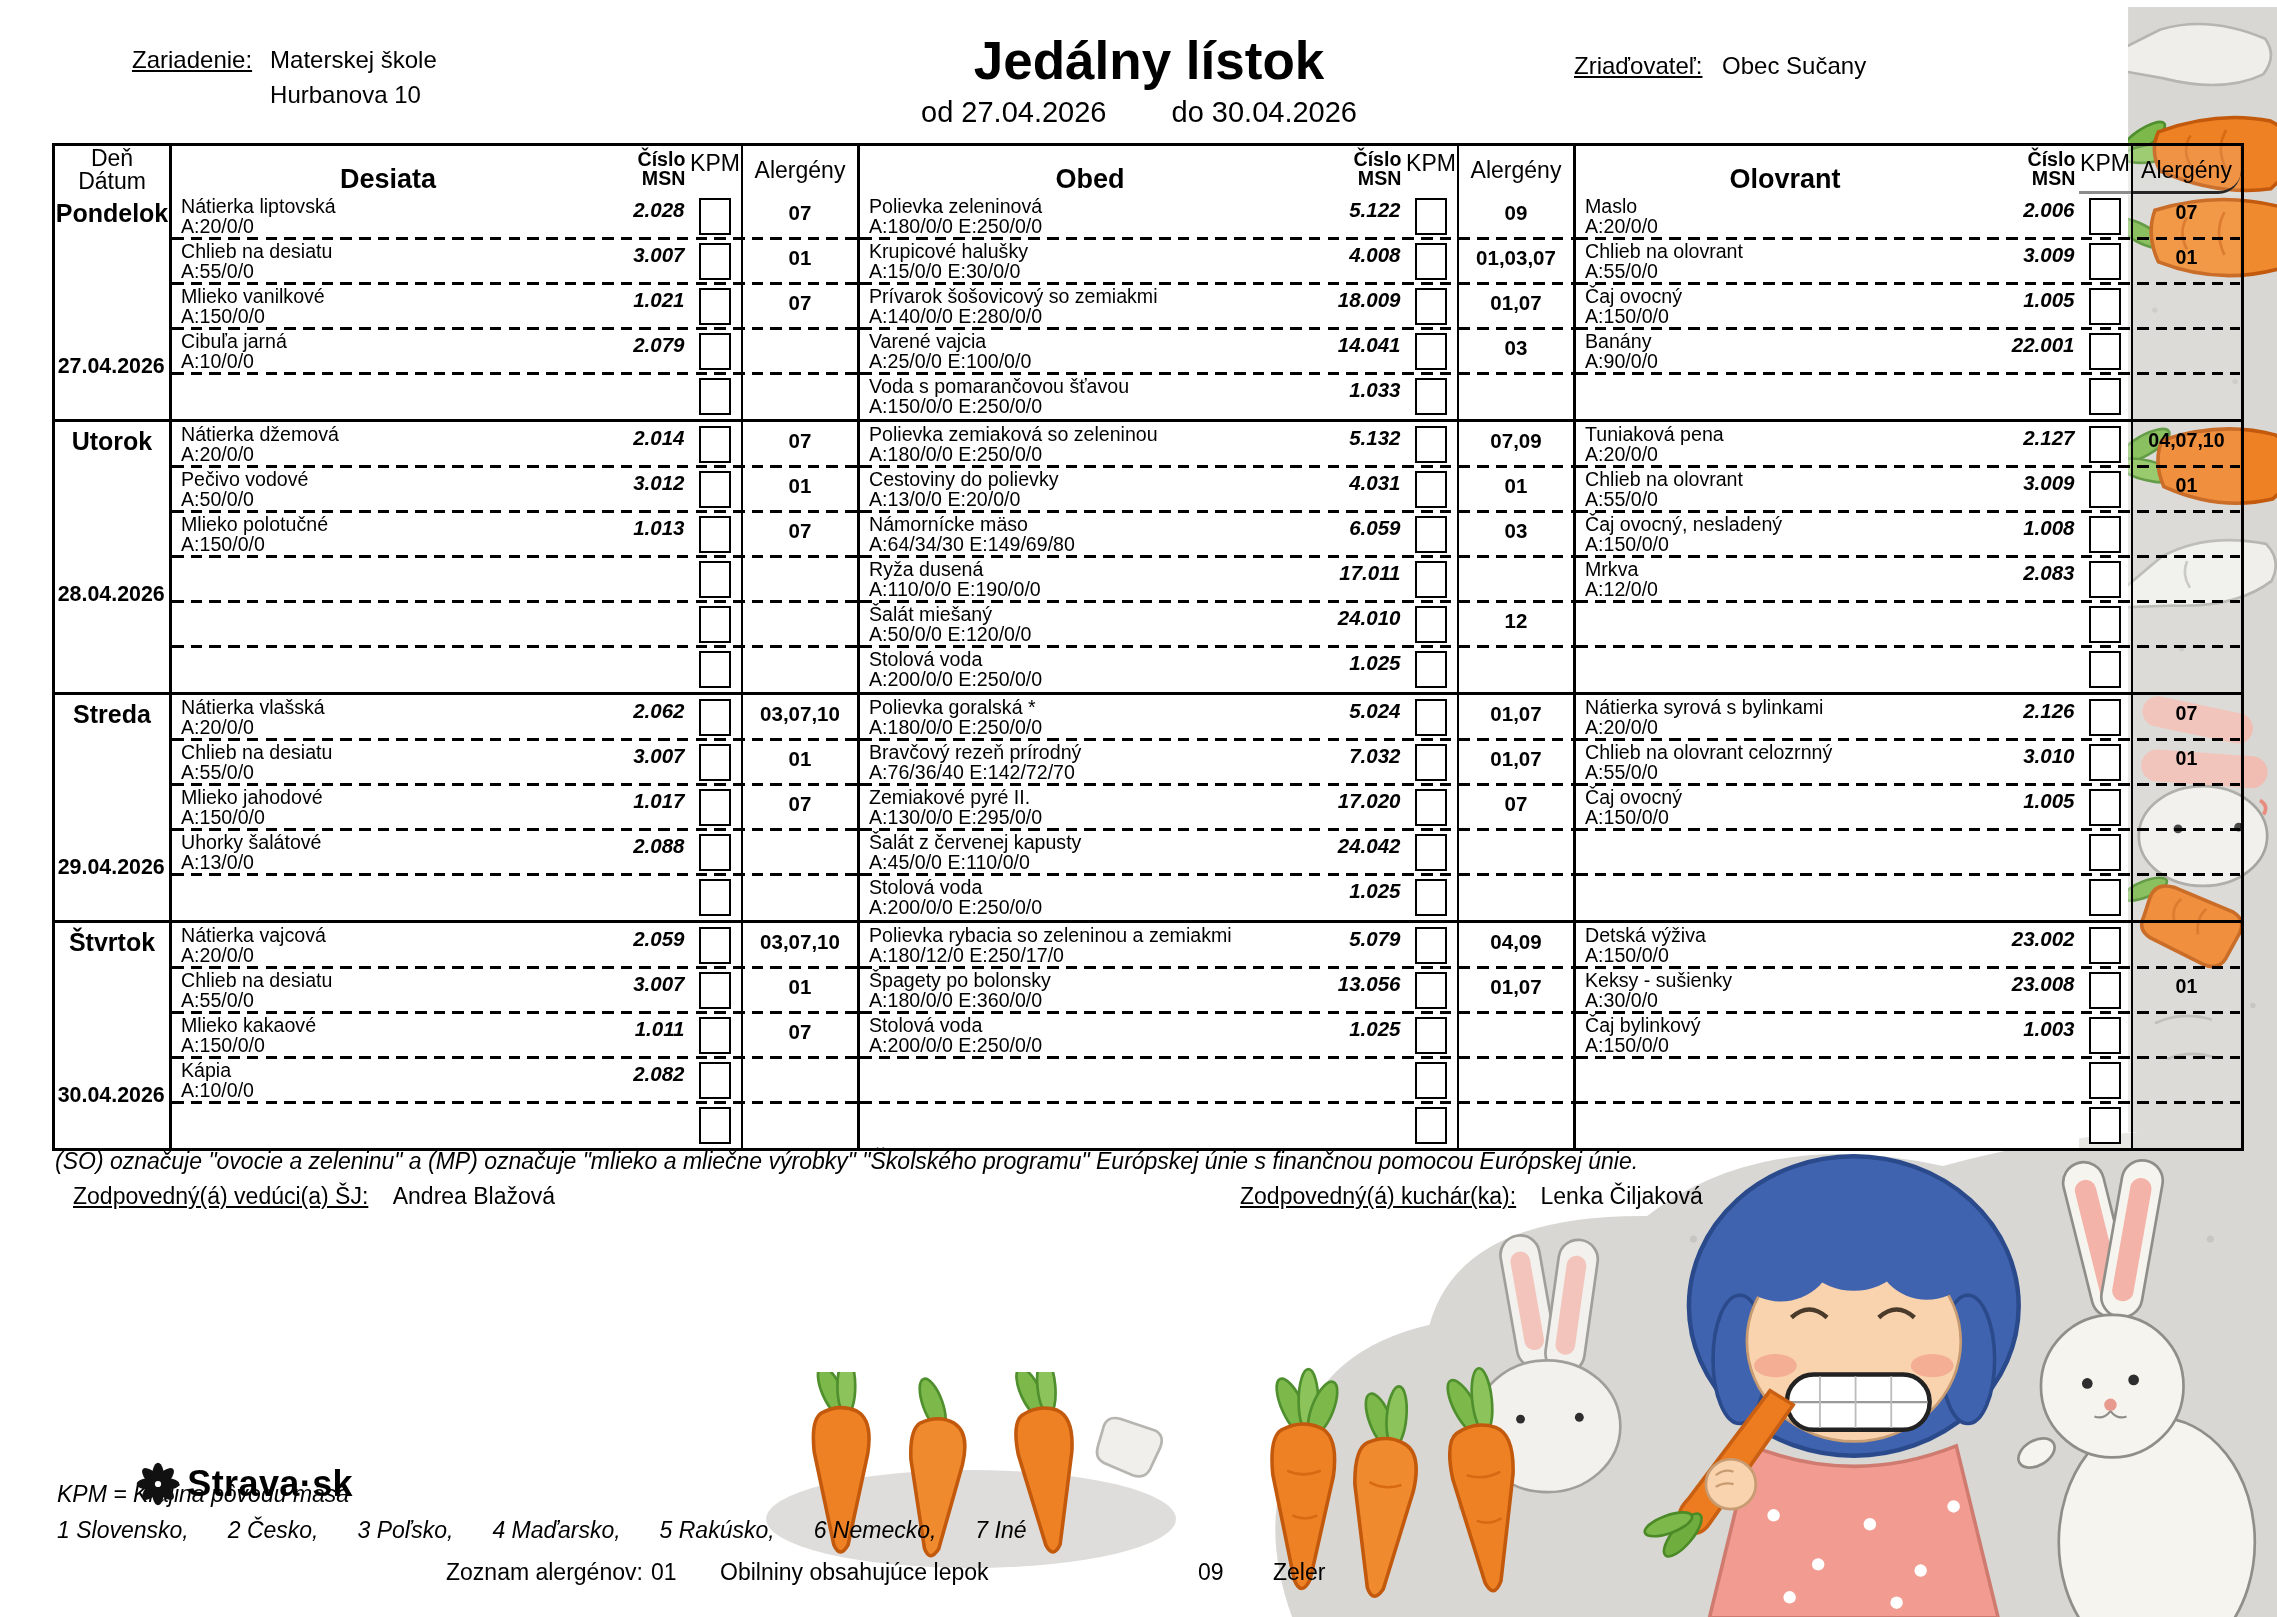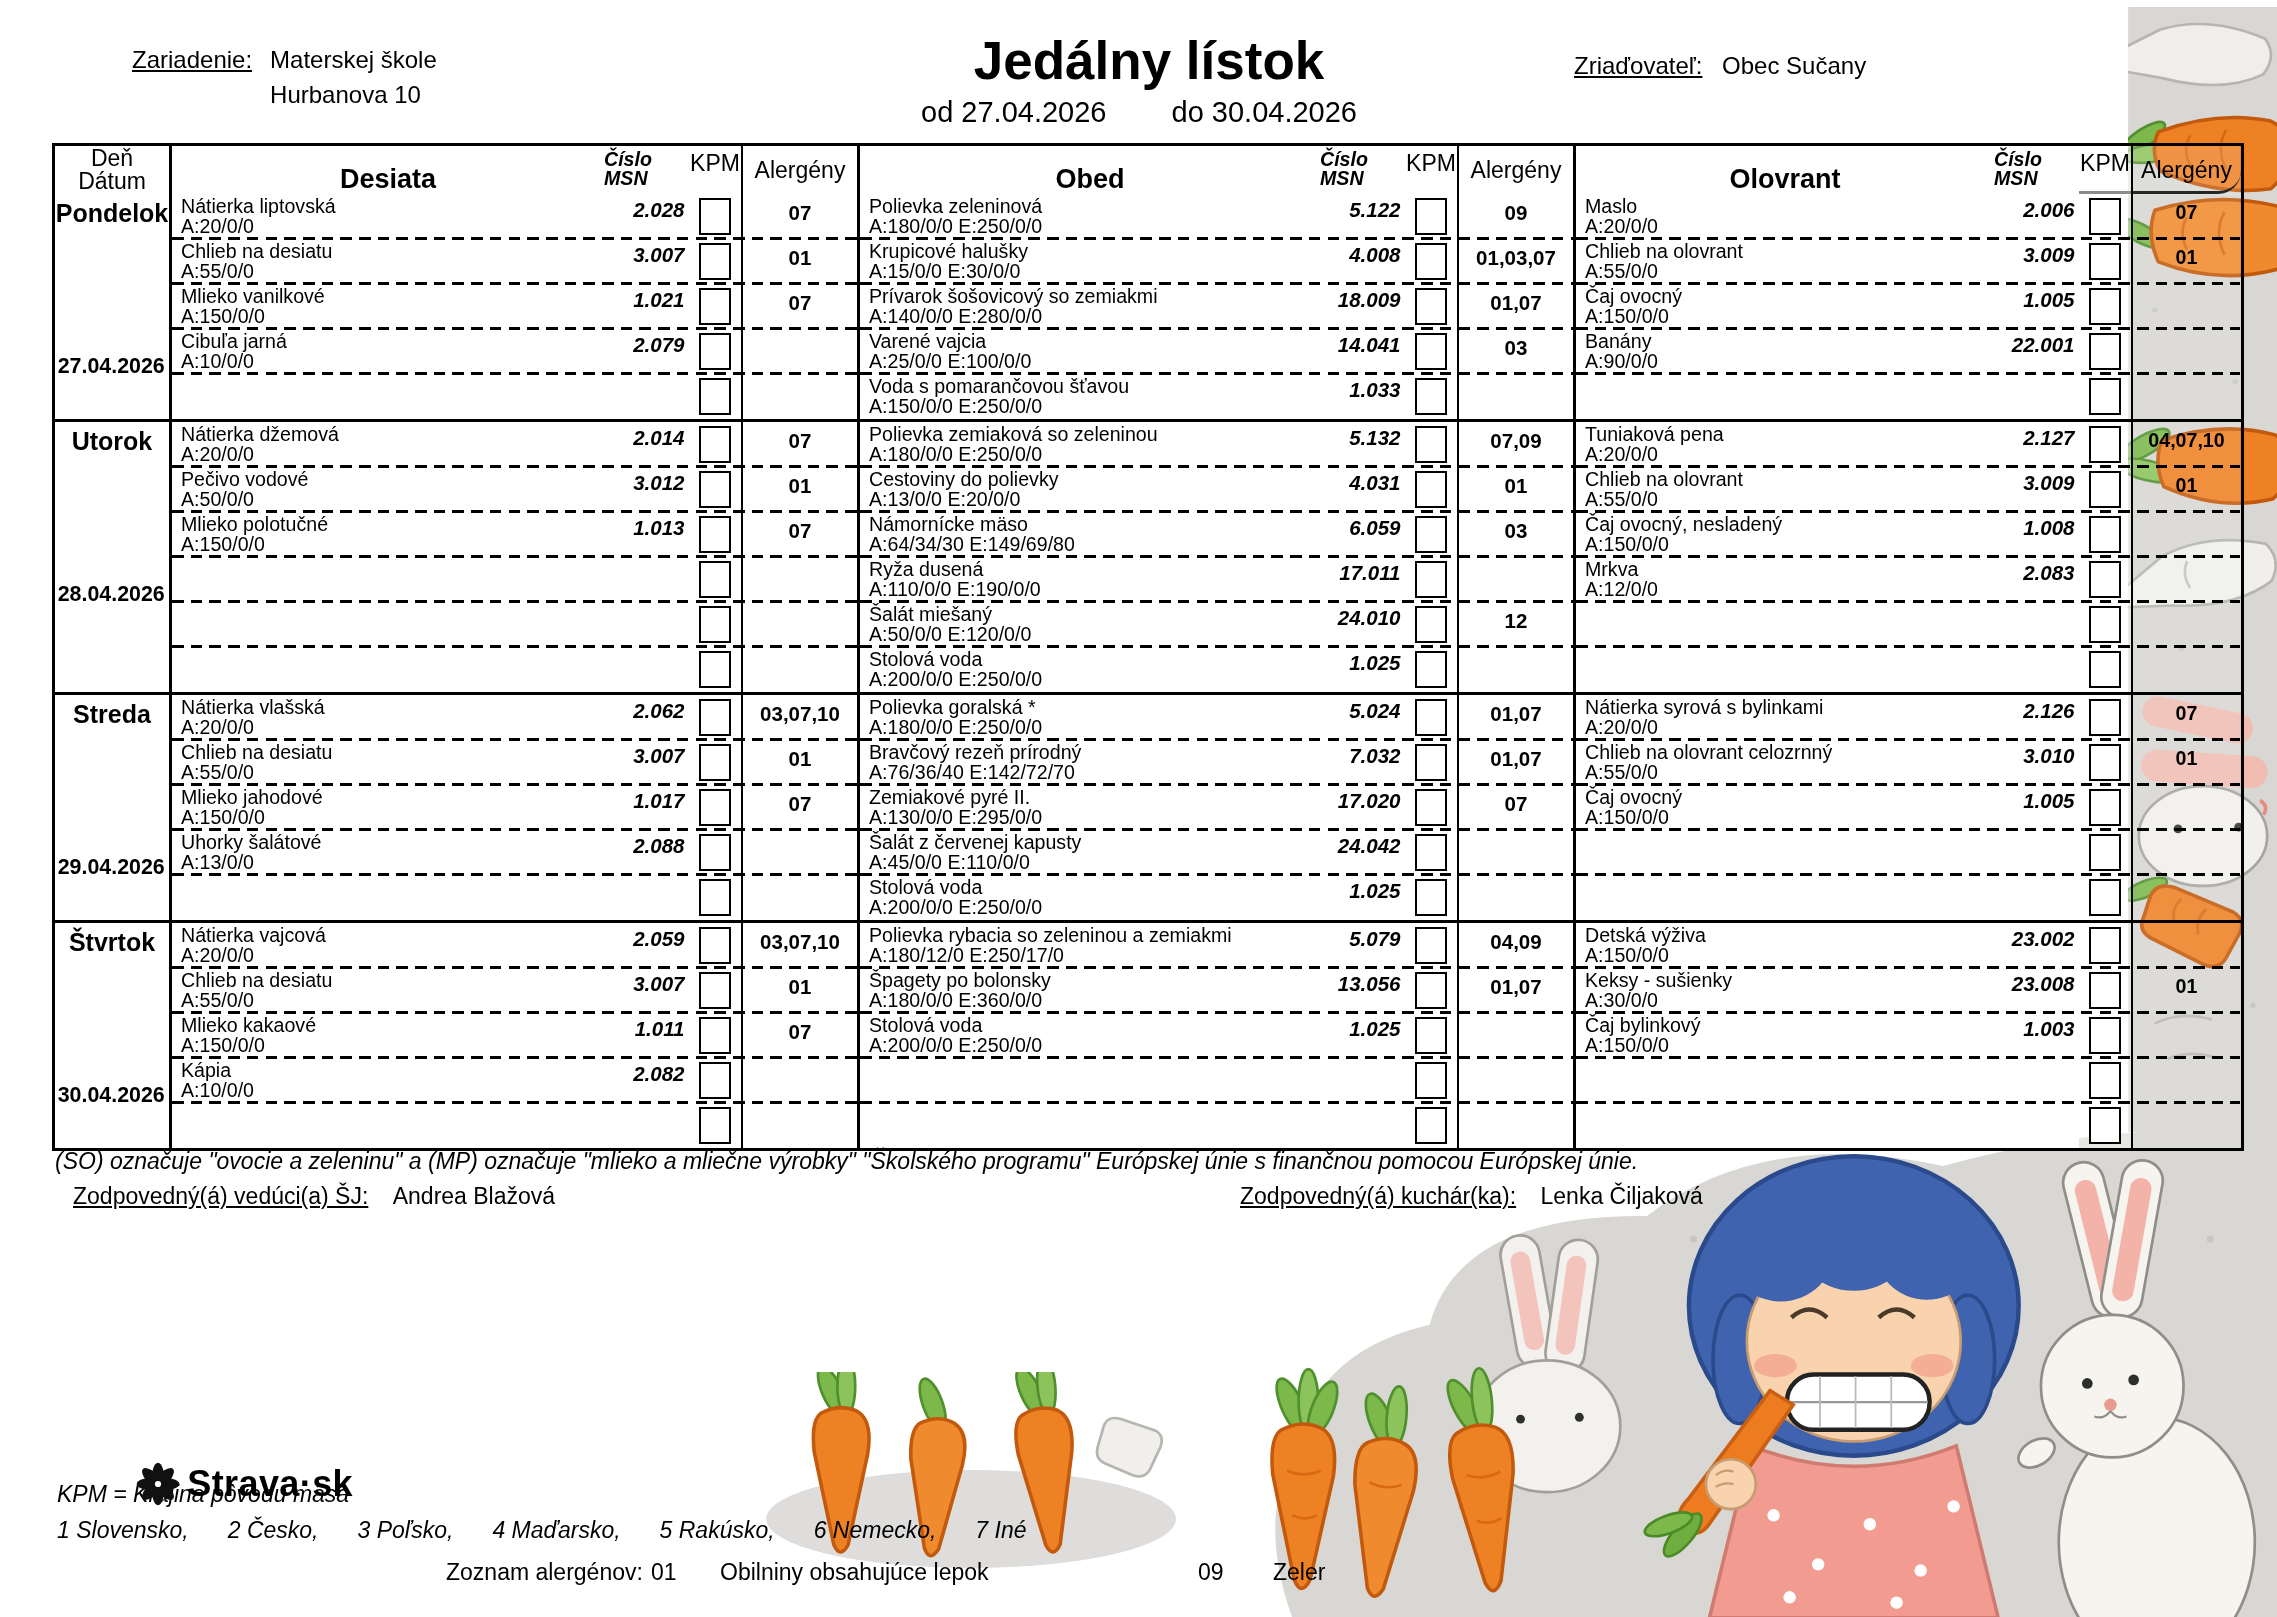--- a/index.html
+++ b/index.html
@@ -17,21 +17,21 @@
   .doc-period { position: absolute; left: 0; right: 0; top: 96px; text-align: center; font-size: 29px; z-index: 3; }
   .doc-period span { margin: 0 28.5px; }
   .doc-header-right { position: absolute; left: 1574px; top: 52px; display: flex; gap: 19.6px; font-size: 24px; z-index: 3; }
 
   
   .menu-table { position: absolute; left: 52px; top: 143px; width: 2192px; border: 3.6px solid #000; z-index: 2; background: transparent; }
   .thead { display: grid; grid-template-columns: 114px 688px 716px 667px; height: 48px; border-bottom: 3.6px solid #000; border-radius: 23px; }
   .h-day { background: #fff; text-align: center; font-size: 23px; line-height: 23px; padding-top: 0.9px; }
   .h-section { display: flex; border-left: 3.6px solid #000; }
   .h-meal { flex: 1; text-align: center; font-weight: bold; font-size: 27px; padding-top: 18px; background: #fff; }
-  .h-msn { width: 85px; text-align: left; font-weight: bold; font-style: italic; font-size: 19.6px; line-height: 19.6px; padding: 3.6px 3.6px 0 0; background: #fff; }
+  .h-msn { width: 85px; text-align: right; font-weight: bold; font-size: 19.6px; line-height: 19.6px; padding: 3.6px 3.6px 0 0; background: #fff; }
   .h-kpm { width: 52px; font-size: 23px; padding-top: 4px; text-align: center; background: #fff; }
   .h-alg { width: 116px; border-left: 2.7px solid #000; text-align: center; font-size: 23px; padding-top: 10.7px; background: #fff; }
   .h-section.olovrant .h-alg { width: 109px; background: rgba(255,255,255,0.15); }
   .h-section.olovrant .h-kpm { background: rgba(255,255,255,0.55); }
 
   .day-group { display: grid; grid-template-columns: 114px 688px 716px 667px; }
   .day-group + .day-group { border-top: 3.6px solid #000; }
   .day-cell { position: relative; background: #fff; }
   .day-name { text-align: center; font-weight: bold; font-size: 25px; padding-top: 4.5px; }
   .day-date { position: absolute; top: 160px; left: 2.7px; font-weight: bold; font-size: 21.4px; }

